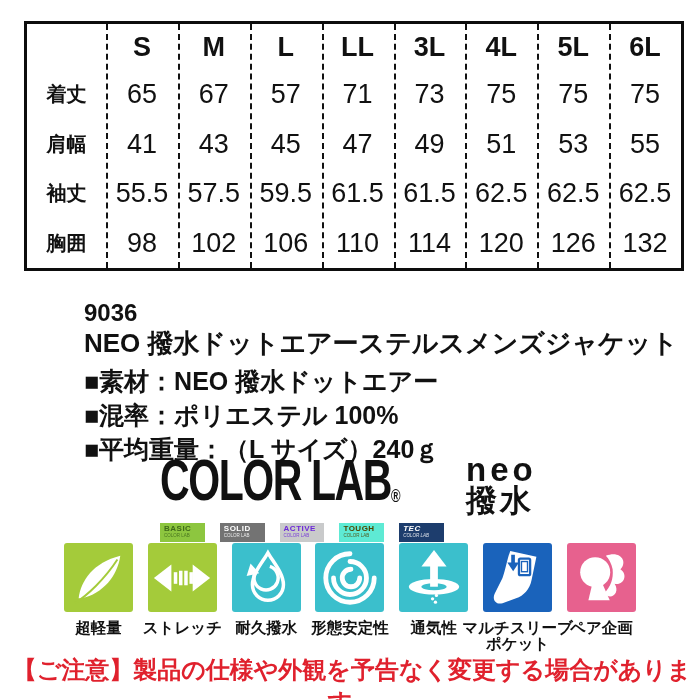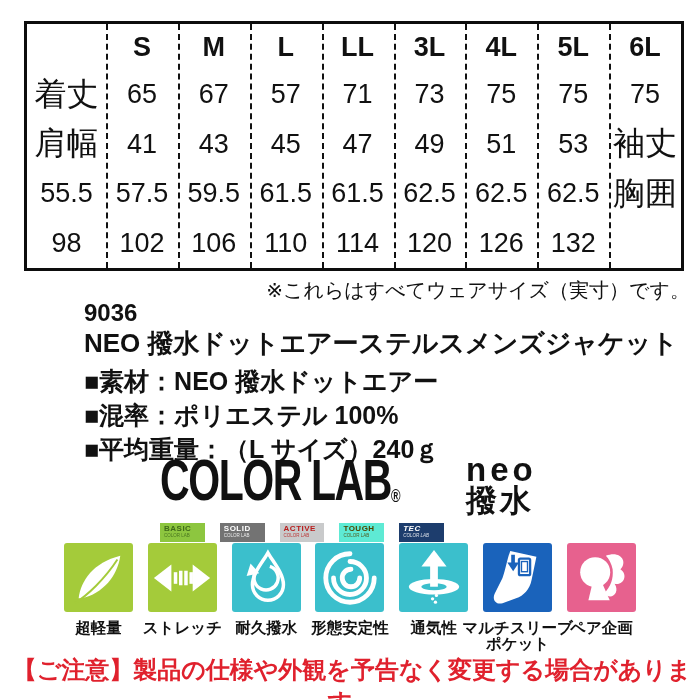--- a/index.html
+++ b/index.html
@@ -6,21 +6,21 @@
   .page{position:relative;width:700px;height:700px;background:#ffffff;overflow:hidden;
         font-family:"Liberation Sans","DejaVu Sans",sans-serif;color:#111;}
 
   
   .size-table{position:absolute;left:24px;top:21px;width:660px;height:250px;
               border:3px solid #0d0d0d;box-sizing:border-box;background:#fff;}
   .tgrid{position:relative;display:grid;width:100%;height:100%;
          grid-template-columns:79px repeat(8,1fr);grid-template-rows:46px repeat(4,1fr);}
   .cell{display:flex;align-items:center;justify-content:center;}
   .col-h{font-size:27px;font-weight:700;}
-  .row-h{font-size:32px;font-weight:400;}
+  .row-h{font-size:20px;font-weight:700;}
   .val{font-size:27px;font-weight:500;}
   .vline{position:absolute;top:0;bottom:0;width:0;border-left:2.5px dashed #111;}
 
   .size-note{position:absolute;right:10px;top:277px;font-size:20px;font-weight:500;}
 
   
   .prod-code{position:absolute;left:84px;top:299px;font-size:24px;font-weight:700;}
   .prod-name{position:absolute;left:84px;top:326px;font-size:26px;font-weight:700;}
   .prod-specs{position:absolute;left:84px;top:364px;font-size:25px;font-weight:700;
               line-height:34px;white-space:pre;}
@@ -91,20 +91,21 @@
       <div class="cell val">75</div>
 
       <div class="cell row-h">肩幅</div>
       <div class="cell val">41</div>
       <div class="cell val">43</div>
       <div class="cell val">45</div>
       <div class="cell val">47</div>
       <div class="cell val">49</div>
       <div class="cell val">51</div>
       <div class="cell val">53</div>
+      <div class="cell val">55</div>
 
       <div class="cell row-h">袖丈</div>
       <div class="cell val">55.5</div>
       <div class="cell val">57.5</div>
       <div class="cell val">59.5</div>
       <div class="cell val">61.5</div>
       <div class="cell val">61.5</div>
       <div class="cell val">62.5</div>
       <div class="cell val">62.5</div>
       <div class="cell val">62.5</div>
@@ -114,40 +115,39 @@
       <div class="cell val">102</div>
       <div class="cell val">106</div>
       <div class="cell val">110</div>
       <div class="cell val">114</div>
       <div class="cell val">120</div>
       <div class="cell val">126</div>
       <div class="cell val">132</div>
     </div>
   </div>
 
-  <div class="size-note">※これらはすべてウェアサイズ（実寸）です。</div>
 
   <div class="prod-code">9036</div>
   <div class="prod-name">NEO 撥水ドットエアーステルスメンズジャケット</div>
   <div class="prod-specs">■素材：NEO 撥水ドットエアー
 ■混率：ポリエステル 100%
 ■平均重量：（L サイズ）240ｇ</div>
 
   <div class="colorlab">
     <div class="cl-title"><span>COLOR LAB</span><span class="cl-reg">®</span></div>
     <div class="cl-bars">
       <div class="cl-bar" style="background: rgb(141, 198, 63); color: rgb(63, 107, 26);">
         <span class="cl-bar-label">BASIC</span>
         <span class="cl-bar-sub">COLOR LAB</span>
       </div>
       <div class="cl-bar" style="background: #737373; color: rgb(255, 255, 255);">
         <span class="cl-bar-label">SOLID</span>
         <span class="cl-bar-sub">COLOR LAB</span>
       </div>
-      <div class="cl-bar" style="background: rgb(201, 202, 203); color: #b91c1c;">
+      <div class="cl-bar" style="background: rgb(201, 202, 203); color: #6d28d9;">
         <span class="cl-bar-label">ACTIVE</span>
         <span class="cl-bar-sub">COLOR LAB</span>
       </div>
       <div class="cl-bar" style="background: #5eead4; color: rgb(79, 68, 0);">
         <span class="cl-bar-label">TOUGH</span>
         <span class="cl-bar-sub">COLOR LAB</span>
       </div>
       <div class="cl-bar" style="background: rgb(29, 61, 109); color: rgb(255, 255, 255); font-style: italic;">
         <span class="cl-bar-label">TEC</span>
         <span class="cl-bar-sub">COLOR LAB</span>

